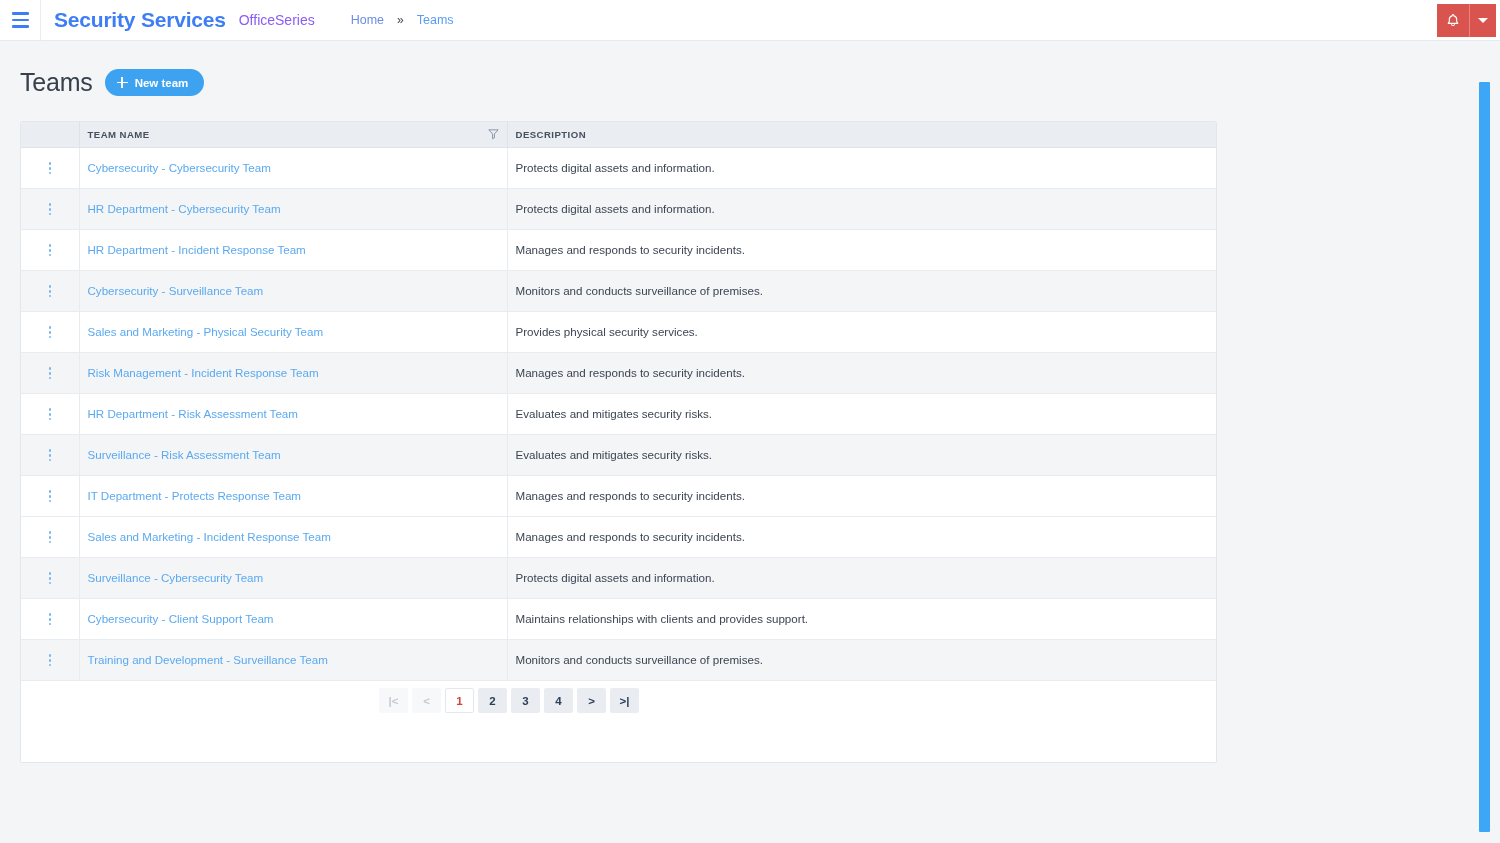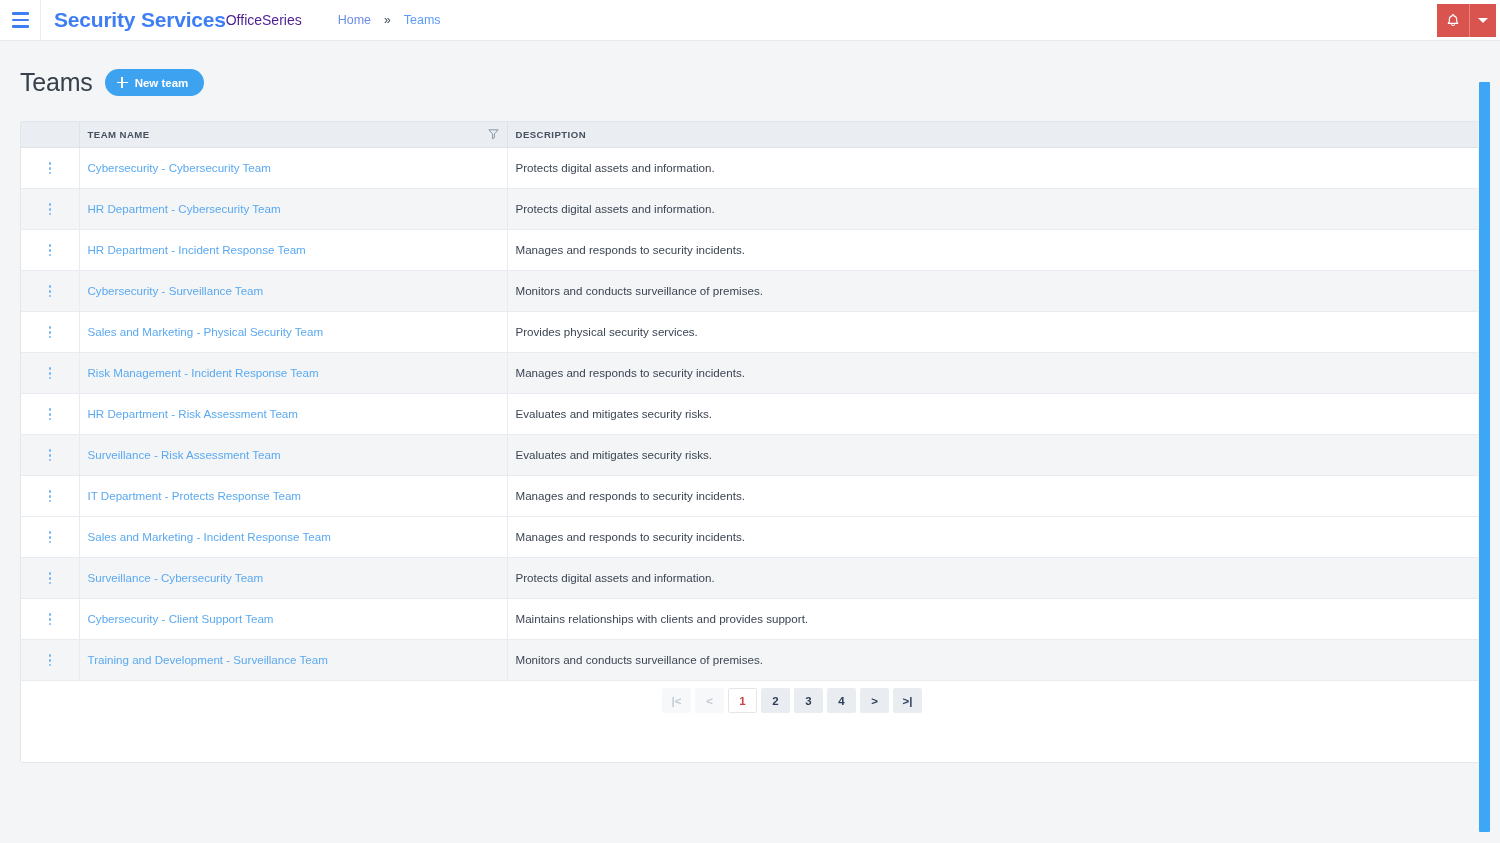--- a/index.html
+++ b/index.html
@@ -42,22 +42,23 @@
   }
   .brand {
     margin-left: 13px;
     font-size: 21px;
     font-weight: bold;
     color: #3d7ef5;
     letter-spacing: -0.2px;
     white-space: nowrap;
   }
   .brand-sub {
+    margin-left: 13px;
     font-size: 14px;
-    color: #4c1d95;
+    color: #8b5cf6;
     white-space: nowrap;
     text-align: center;
   }
   .breadcrumb {
     margin-left: 36px;
     font-size: 12.5px;
     display: flex;
     align-items: center;
     gap: 13px;
     white-space: nowrap;
@@ -142,21 +143,21 @@
     background: #ffffff;
   }
   .plus-icon::before { left: 0; top: 4.6px; width: 11px; height: 1.8px; }
   .plus-icon::after  { top: 0; left: 4.6px; height: 11px; width: 1.8px; }
 
   
   .card {
     position: absolute;
     top: 121px;
     left: 20px;
-    width: 1480px;
+    width: 1197px;
     background: #ffffff;
     border: 1px solid #e3e7ec;
     border-radius: 2px;
     overflow: hidden;
   }
   table.grid {
     width: 100%;
     border-collapse: collapse;
     table-layout: fixed;
   }

